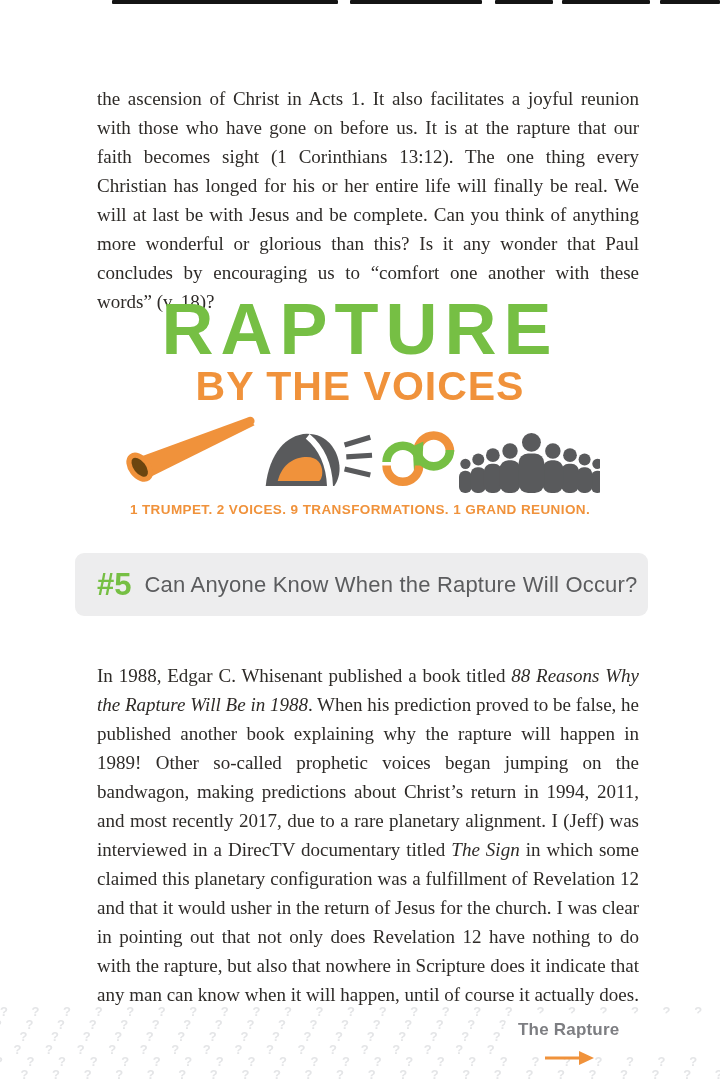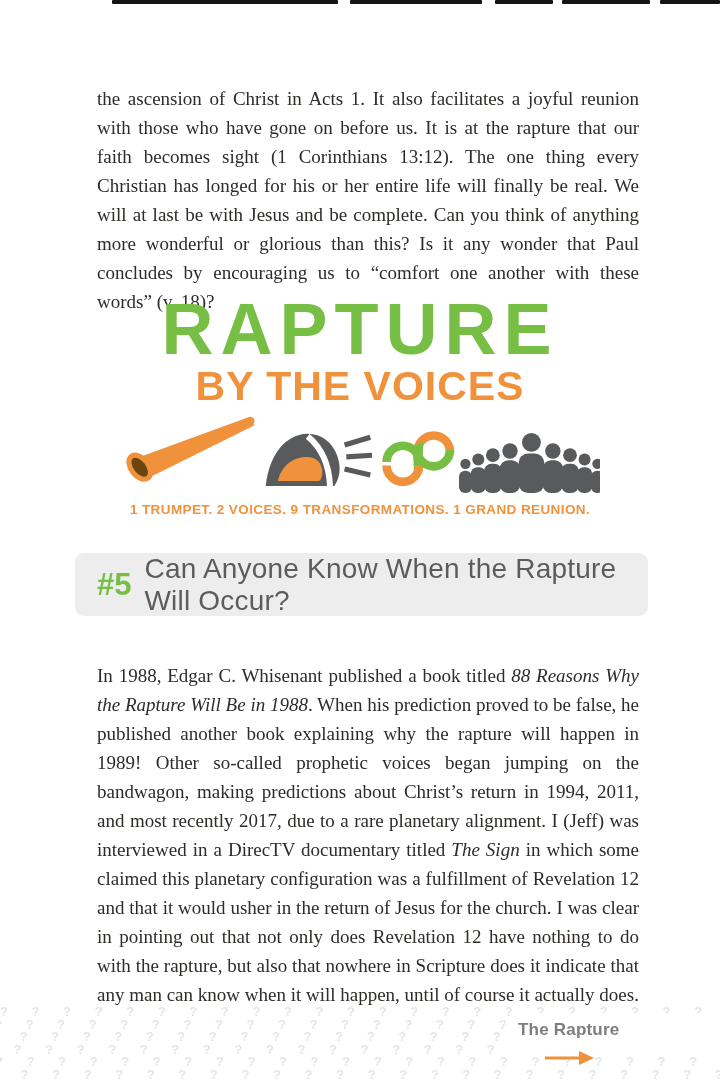--- a/index.html
+++ b/index.html
@@ -28,21 +28,21 @@
   .g-title{font-size:72px;line-height:70px;font-weight:700;letter-spacing:7px;color:#76bf44;text-align:center;}
   .g-sub{font-size:41px;line-height:40px;font-weight:700;letter-spacing:1px;color:#f0923b;margin-top:2px;}
   .g-icons{margin-top:8px;}
   .g-caption{margin-top:5px;font-size:13.5px;font-weight:700;letter-spacing:0.4px;color:#f0923b;}
 
   
   .heading-box{position:absolute;left:75px;top:553px;width:573px;height:63px;background:#ededee;
                border-radius:9px;display:flex;align-items:center;padding-left:22px;box-sizing:border-box;
                font-family:"Liberation Sans", sans-serif;}
   .h-num{font-size:31px;font-weight:800;color:#76bf44;margin-right:13px;}
-  .h-text{font-size:28px;color:#5b5c5e;letter-spacing:0.2px;}
+  .h-text{font-size:22px;color:#5b5c5e;letter-spacing:0.2px;}
 
   
   .footer{position:absolute;left:0;top:1006px;width:720px;height:74px;}
   .pattern{position:absolute;left:0;top:0;width:720px;height:74px;overflow:hidden;
            font-family:"Liberation Sans", sans-serif;font-weight:700;font-size:13px;
            color:#e4e5e7;white-space:nowrap;}
   .q-row{line-height:12.5px;letter-spacing:10px;}
   .footer-pill{position:absolute;left:505px;top:8px;width:215px;height:42px;background:#ffffff;
                border-radius:12px 0 0 12px;}
   .footer-content{position:absolute;left:518px;top:14px;display:flex;align-items:center;gap:10px;

